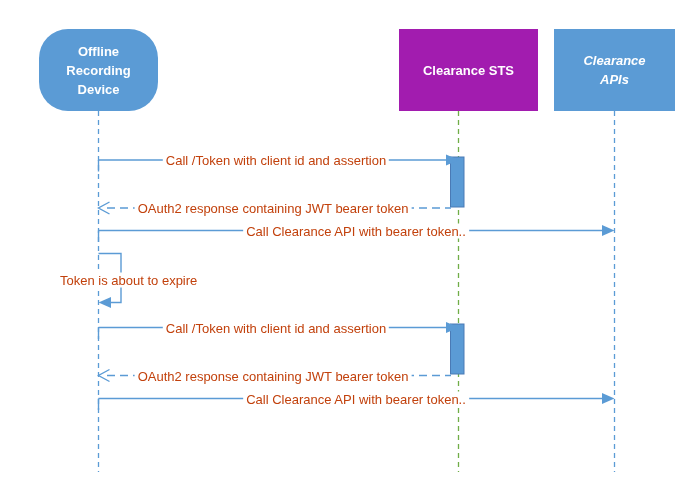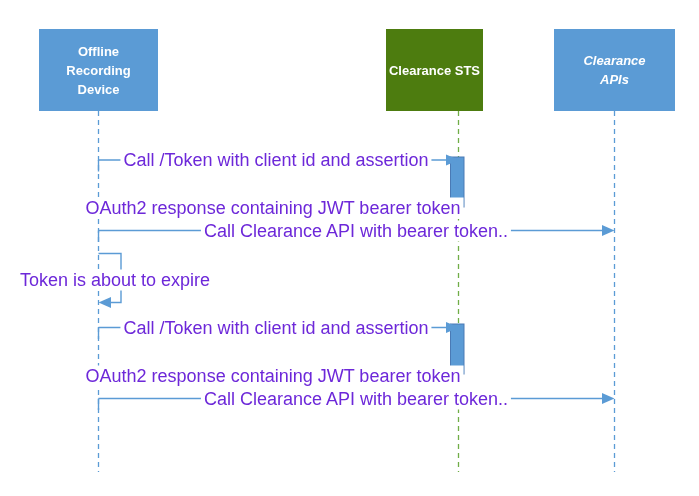--- a/index.html
+++ b/index.html
@@ -11,32 +11,32 @@
     overflow:hidden;
   }
   .actor-box {
     position:absolute;
     top:29px; height:82px;
     display:flex; align-items:center; justify-content:center;
     color:#ffffff; font-weight:bold; font-size:13px;
     text-align:center; line-height:19px;
   }
   .actor-box .lbl { display:inline-block; max-width:92px; }
-  #actor-device { left:39px;  width:119px; background:#5b9bd5; }
-  #actor-sts    { left:386px; width:97px; background:#4d7c0f; }
+  #actor-device { left:39px;  width:119px; background:#5b9bd5;border-radius:29px; }
+  #actor-sts    { left:399px; width:139px; background:#a21caf; }
   #actor-apis   { left:554px; width:121px; background:#5b9bd5;font-style:italic; }
   #svg-layer { position:absolute; left:0; top:0; }
   .mlabel {
     position:absolute;
-    font-size:18px; color:#6d28d9;
+    font-size:13px; color:#c2410c;
     background:#ffffff; padding:0 3px;
     white-space:nowrap;
     transform:translate(-50%,-50%);
   }
-  .mlabel.left-anchor { transform:translateY(-50%); }
+  .mlabel.left-anchor { transform:translateY(-50%);margin-left:40px; }
 </style>
 </head>
 <body>
 
 <div id="canvas">
 
   <div class="actor-box" id="actor-device">
     <span class="lbl">Offline Recording Device</span>
   </div>
   <div class="actor-box" id="actor-sts">

